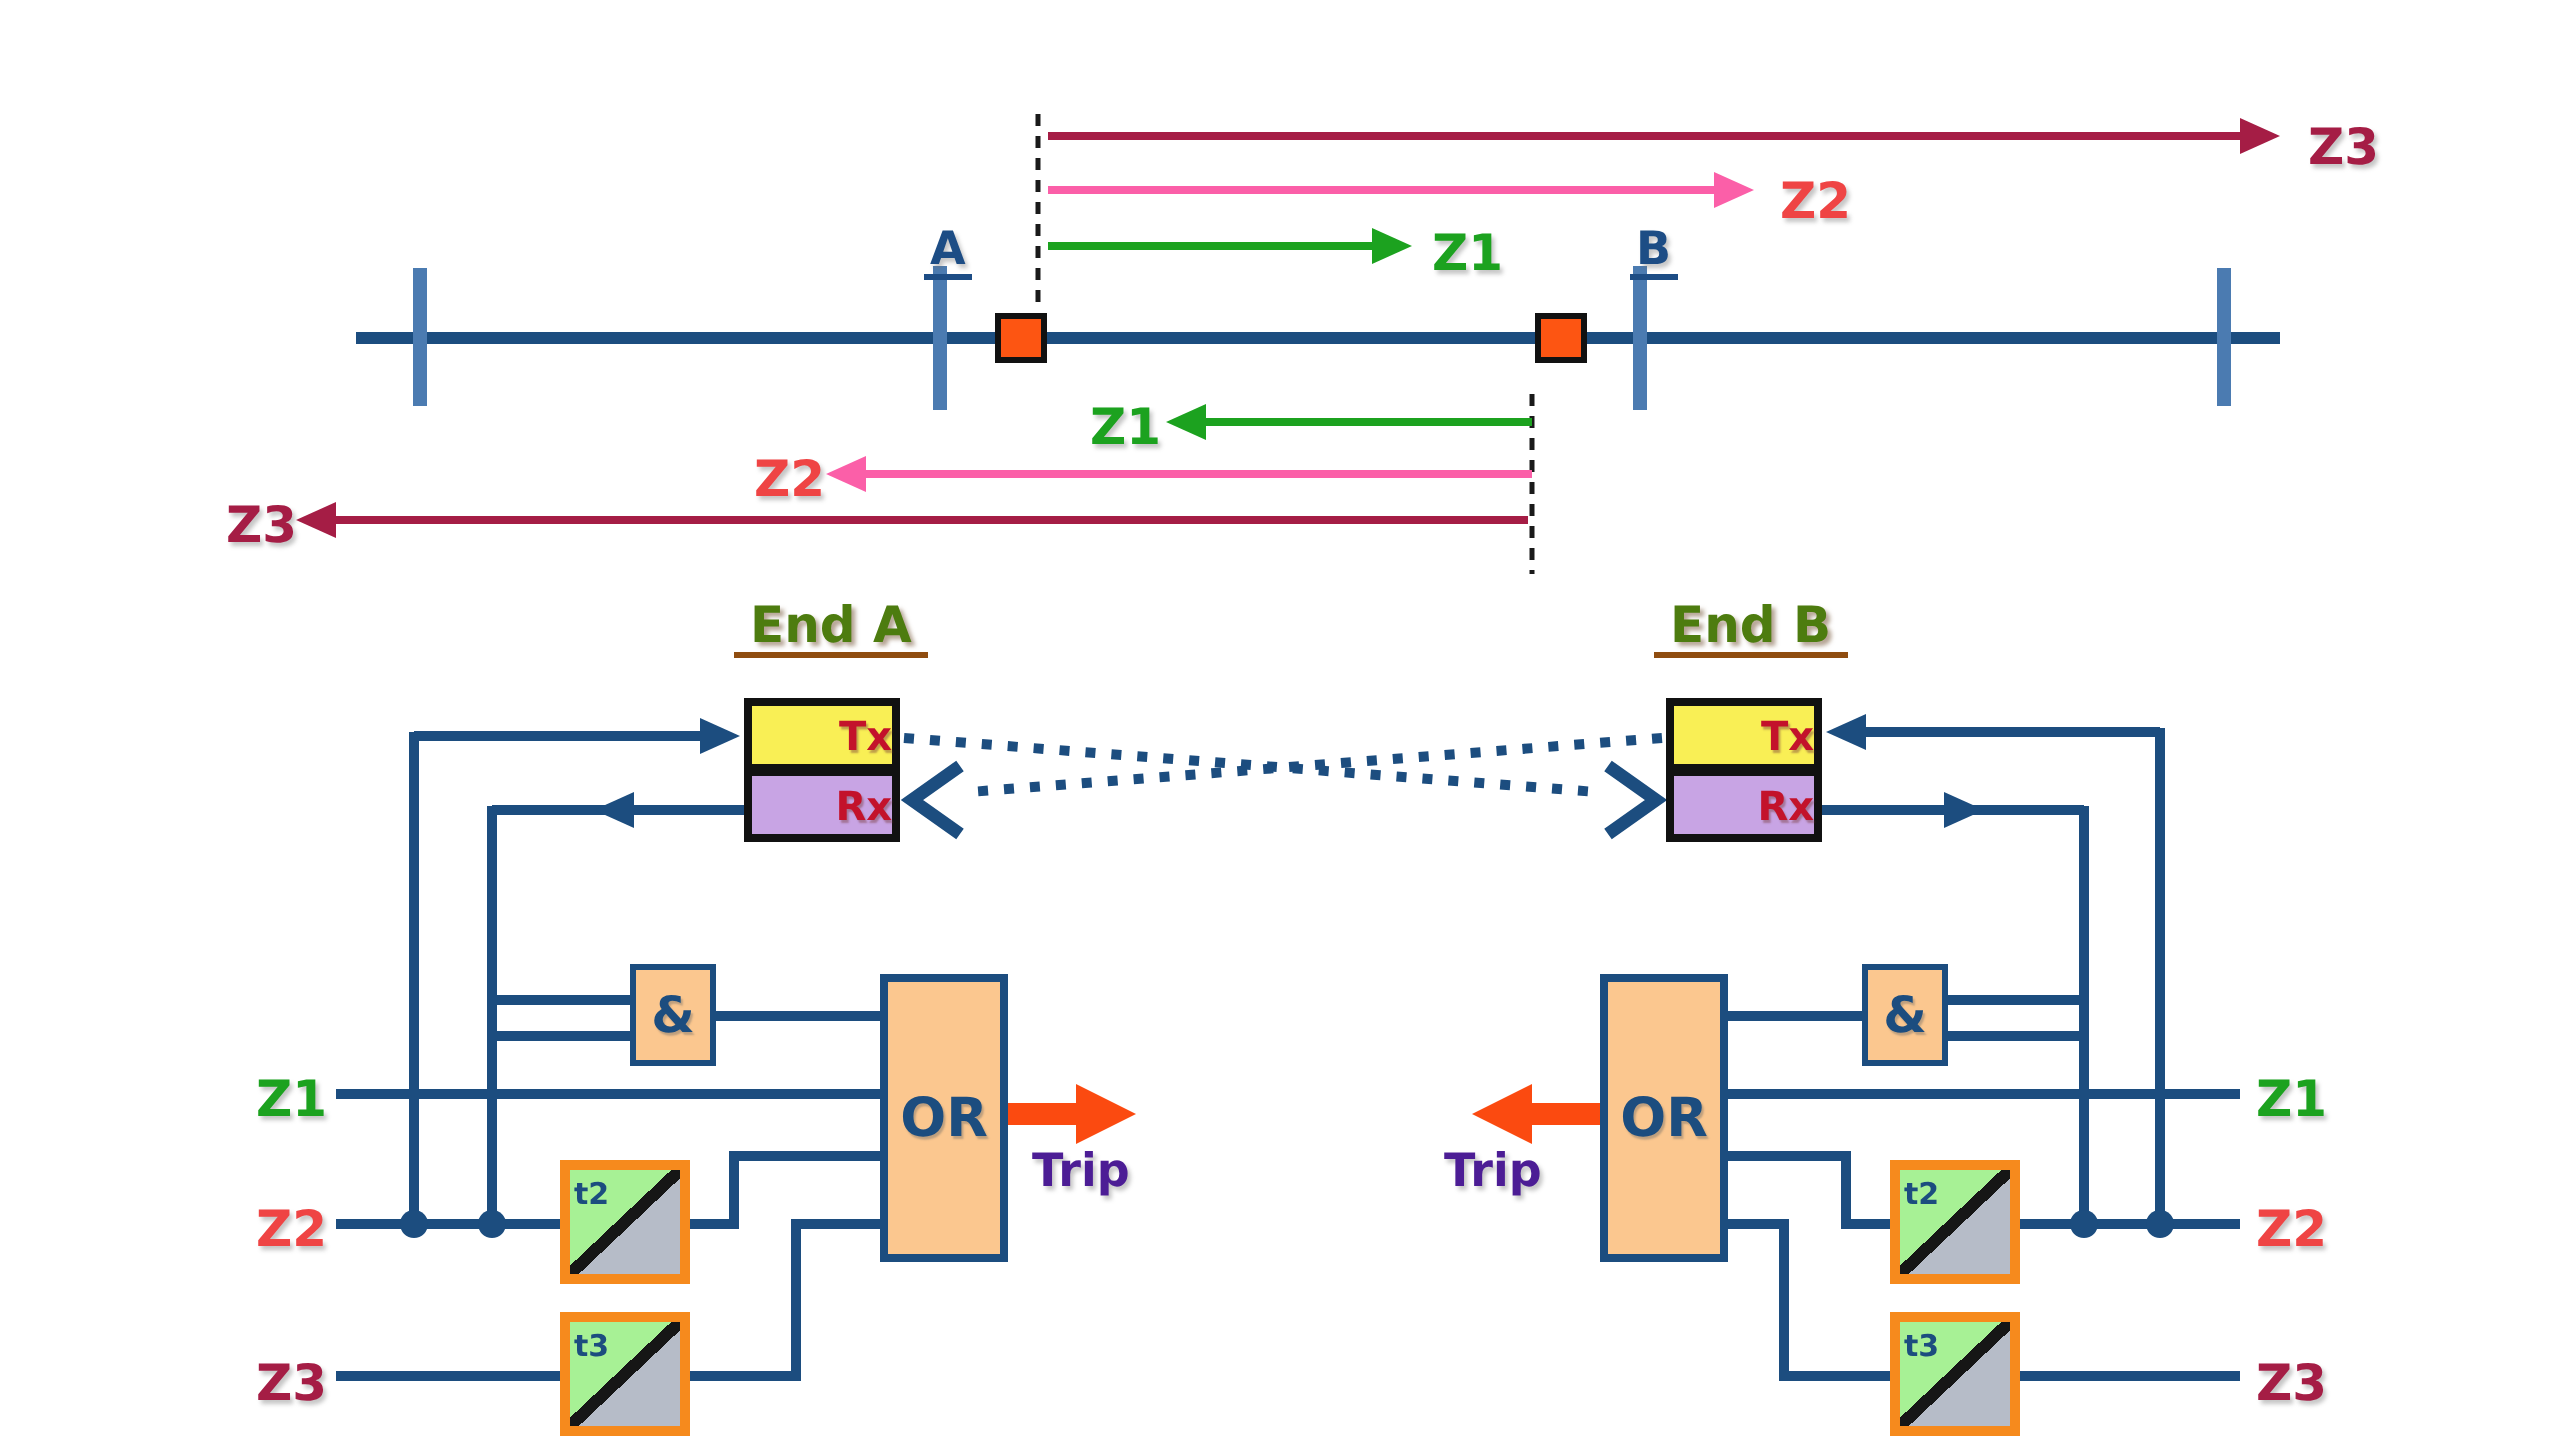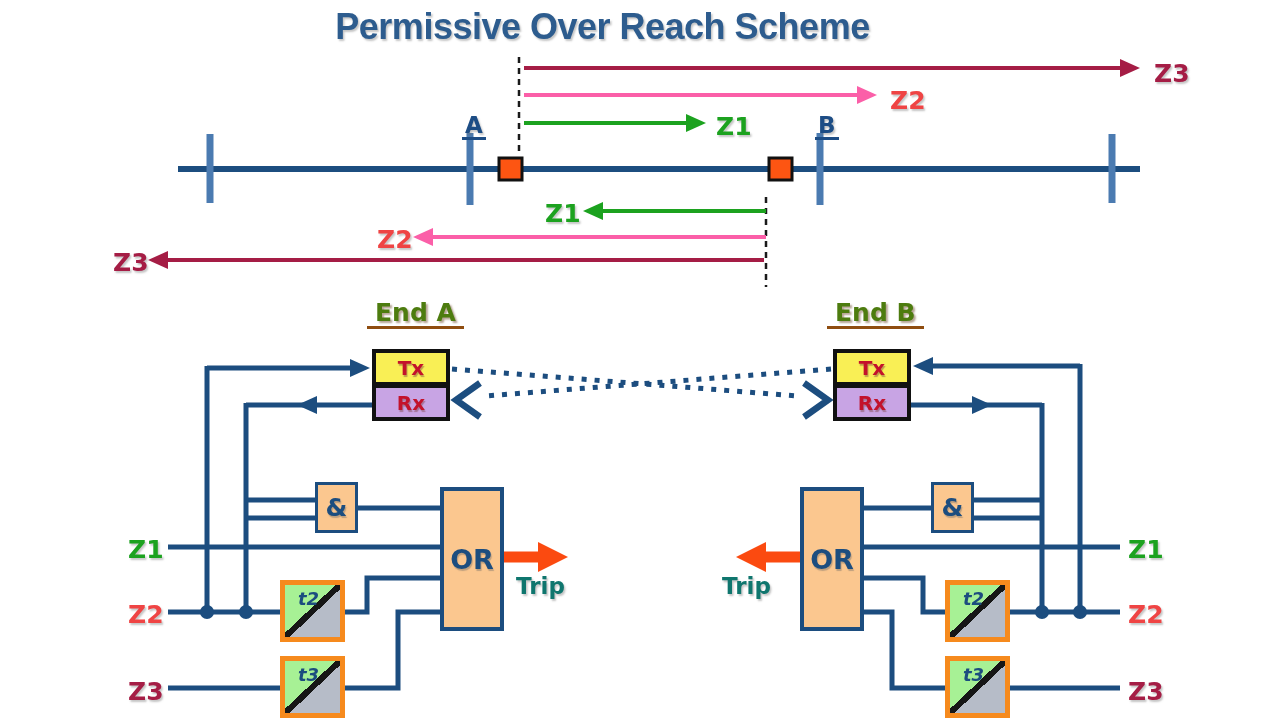--- a/index.html
+++ b/index.html
@@ -9,29 +9,29 @@
   .lbl{position:absolute;font-weight:bold;white-space:nowrap;line-height:1.05;
        text-shadow:1.5px 2px 2px rgba(110,110,110,0.40);}
   .title{left:285px;top:8px;width:635px;text-align:center;font-size:36px;color:#2d5c8e;
          font-family:"Liberation Sans",sans-serif;letter-spacing:-0.5px;}
   .bus-lbl{font-size:23px;color:#1d4d85;border-bottom:3px solid #1d4d85;padding:0 3px;}
   .zone{font-size:25px;}
   .c-green{color:#1ca21f;} .c-pink{color:#ef4444;} .c-crimson{color:#a51d45;}
   .heading{font-size:25px;color:#4d7c0f;border-bottom:3px solid #8f4d10;padding:0 8px;
            text-shadow:2px 2px 2px rgba(120,90,60,0.55);}
   .txrx{position:absolute;box-sizing:border-box;width:78px;height:37px;border:4px solid #111111;
-        display:flex;align-items:center;justify-content:center;font-weight:bold;font-size:20px;
+        display:flex;align-items:center;justify-content:flex-end;font-weight:bold;font-size:20px;
         color:#c3122b;text-shadow:1px 1.5px 1px rgba(120,60,60,0.45);}
   .gate{position:absolute;box-sizing:border-box;background:#fbc78f;border:4px solid #1c4d7f;
         display:flex;align-items:center;justify-content:center;font-weight:bold;color:#1c4d7f;
         text-shadow:1px 1.5px 1px rgba(100,100,100,0.4);}
   .timer{position:absolute;box-sizing:border-box;width:65px;height:62px;border:5px solid #f68a1d;
          background:linear-gradient(to top left,#b6bcc8 0 46%,#161616 46% 54%,#a7f195 54% 100%);}
-  .timer span{position:absolute;left:13px;top:3px;font-size:18px;font-weight:bold;color:#1c4d7f;font-style:italic;}
-  .trip-lbl{font-size:23px;color:#0f766e;}
+  .timer span{position:absolute;left:2px;top:3px;font-size:15px;font-weight:bold;color:#1c4d7f;}
+  .trip-lbl{font-size:23px;color:#4c1d95;}
 </style>
 </head>
 <body>
 
 <div class="stage">
 
   <svg width="1280" height="720" viewBox="0 0 1280 720">
 
     <g>
       <line x1="178" y1="169" x2="1140" y2="169" stroke="#1c4d7f" stroke-width="6"></line>
@@ -114,21 +114,20 @@
       <path d="M946,612 H923 V578 H863"></path>
       <line x1="1008" y1="688" x2="1120" y2="688"></line>
       <path d="M946,688 H892 V612 H863"></path>
       <circle cx="1042" cy="612" r="7" fill="#1c4d7f" stroke="none"></circle>
       <circle cx="1080" cy="612" r="7" fill="#1c4d7f" stroke="none"></circle>
       <line x1="800" y1="557" x2="764" y2="557" stroke="#fb4a10" stroke-width="11"></line>
       <polygon points="736,557 766,542 766,572" fill="#fb4a10" stroke="none"></polygon>
     </g>
   </svg>
 
-  <div class="lbl title">Permissive Over Reach Scheme</div>
 
   <div class="lbl bus-lbl" style="left:462px;top:113px;">A</div>
   <div class="lbl bus-lbl" style="left:815px;top:113px;">B</div>
 
   <div class="lbl zone c-crimson" style="left:1154px;top:61px;">Z3</div>
   <div class="lbl zone c-pink" style="left:890px;top:88px;">Z2</div>
   <div class="lbl zone c-green" style="left:716px;top:114px;">Z1</div>
   <div class="lbl zone c-green" style="left:545px;top:201px;">Z1</div>
   <div class="lbl zone c-pink" style="left:377px;top:227px;">Z2</div>
   <div class="lbl zone c-crimson" style="left:113px;top:250px;">Z3</div>

